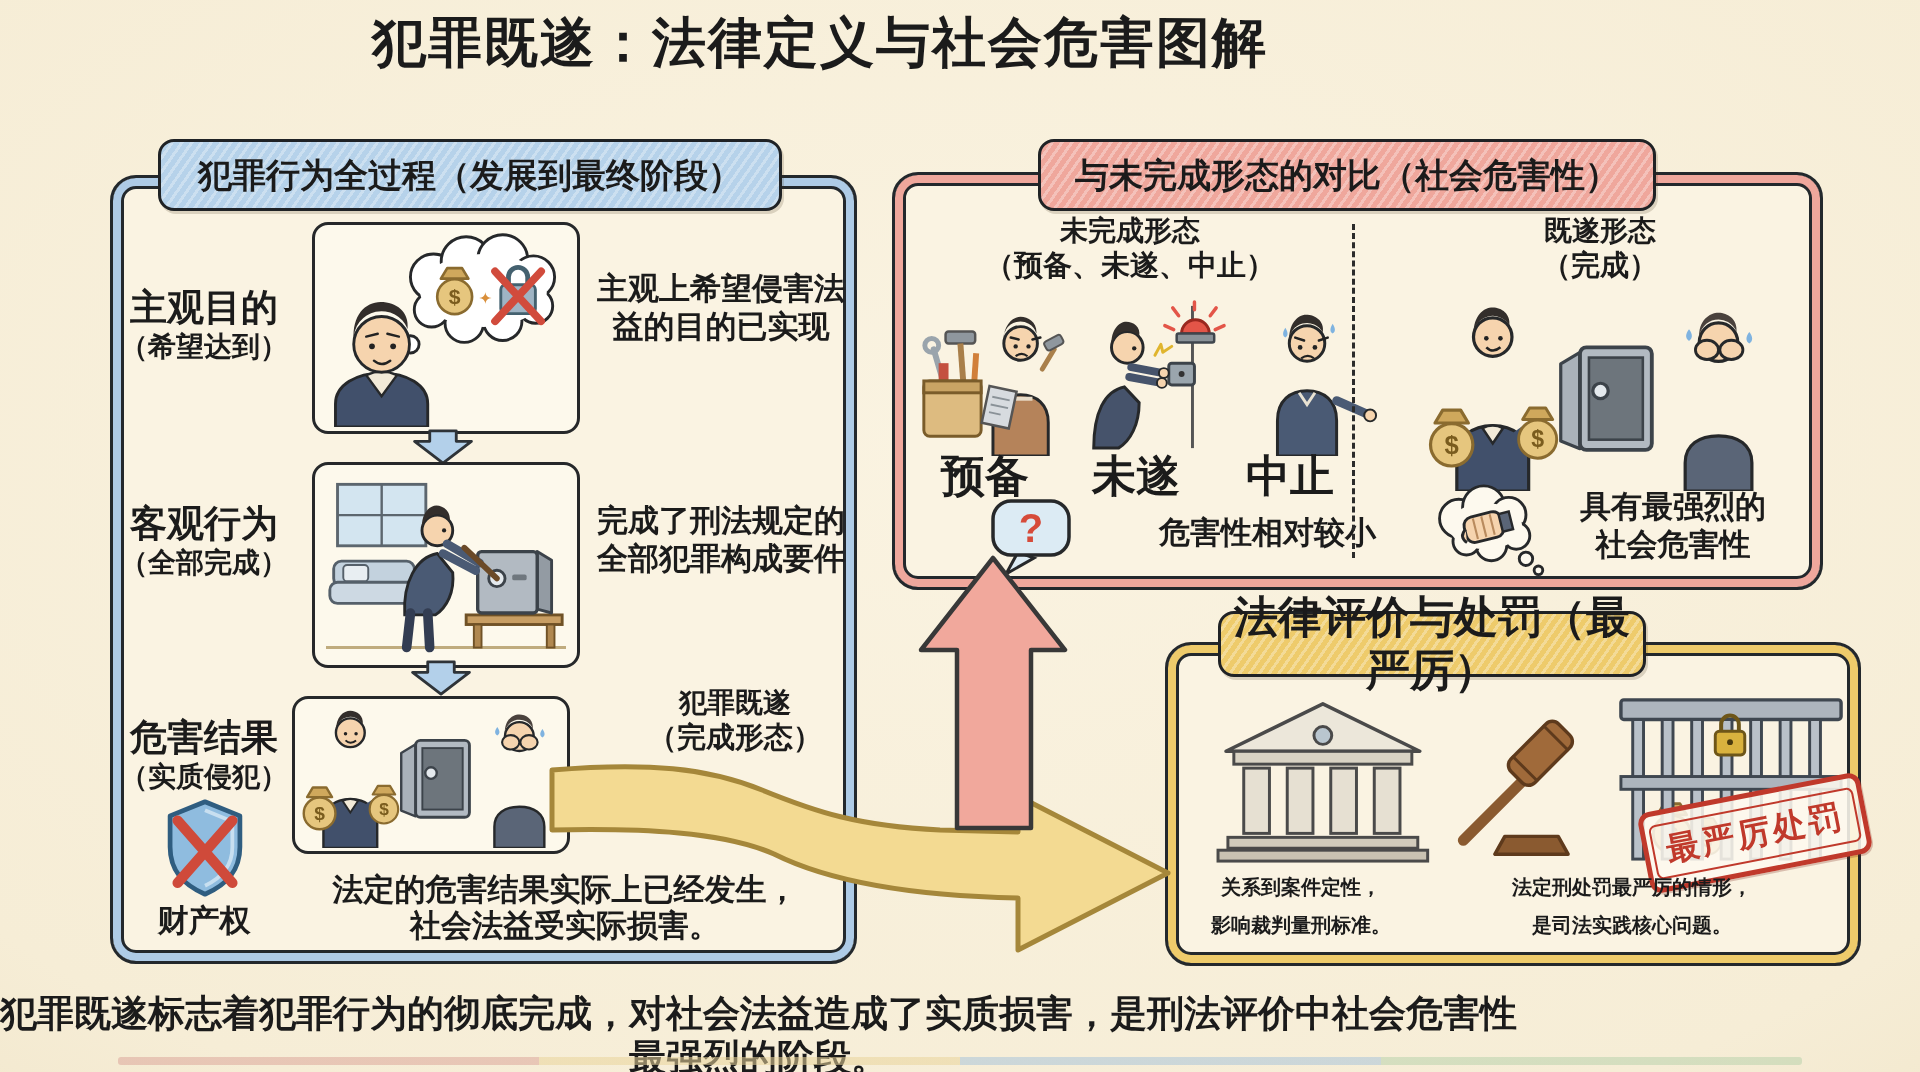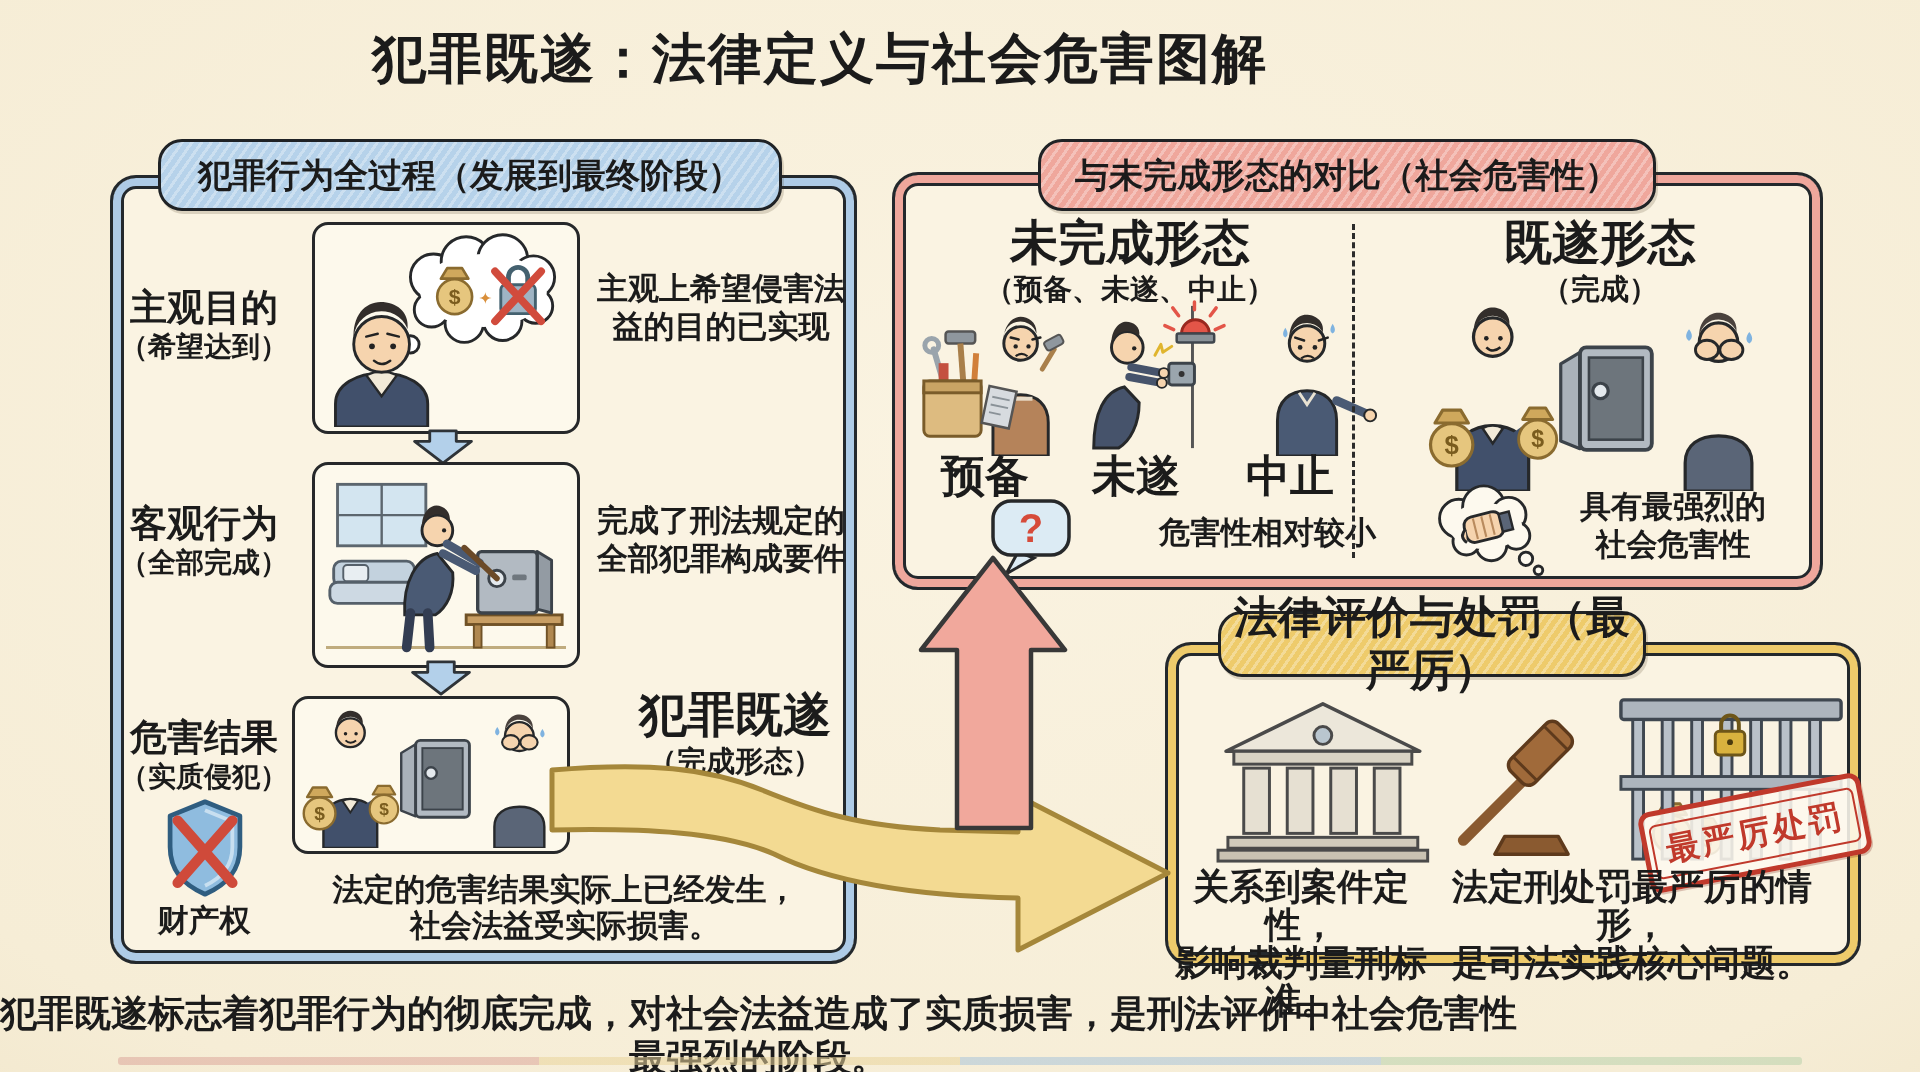--- a/index.html
+++ b/index.html
@@ -3,32 +3,32 @@
 <meta charset="utf-8">
 <style>
   html,body{margin:0;padding:0}
   body{width:1920px;height:1072px;overflow:hidden;position:relative;color:#1b1b1b;
     background:radial-gradient(120% 125% at 50% 42%,#faf3e1 0%,#f6edd6 55%,#e8d9b4 100%);
     font-family:"Liberation Sans","DejaVu Sans",sans-serif;}
   .abs{position:absolute}
   .t{font-weight:800;text-align:center;color:#1b1b1b;line-height:1.2}
   .box{border:3px solid #23282c;border-radius:26px;background:#faf3e2;
        box-shadow:inset 0 0 0 8px var(--band),inset 0 0 0 11px #23282c;}
-  .pill{border:3.5px solid #1f2225;border-radius:24px;display:flex;align-items:center;justify-content:center;
+  .pill{border:3.5px solid #1f2225;border-radius:16px;display:flex;align-items:center;justify-content:center;
         box-shadow:2px 3px 0 rgba(70,58,26,.18);
         background-image:repeating-linear-gradient(125deg,rgba(255,255,255,.30) 0 3px,rgba(255,255,255,0) 3px 8px);}
   .panel{border:3.5px solid #26282a;border-radius:16px;background:#fdf9ec;display:flex;align-items:center;justify-content:center}
   .dash{border-left:3px dashed #2b2b2b}
   .stamp{border:5px solid #c0392b;border-radius:12px;display:flex;align-items:center;justify-content:center;
          background:rgba(253,248,238,.88);transform:rotate(-11deg);box-shadow:1px 2px 0 rgba(120,30,20,.25)}
   .stamp span{border:2px solid #c0392b;border-radius:7px;padding:3px 12px;color:#c0392b;font-weight:800;
          font-size:33px;letter-spacing:3px;white-space:nowrap}
   .fs54{font-size:54px;letter-spacing:2px}
-  .fs37{font-size:37px}.fs36{font-size:48px}.fs34{font-size:34px}.fs33{font-size:44px}
-  .fs32{font-size:44px}.fs31{font-size:31px;line-height:38px}.fs30{font-size:36px;line-height:38px}
+  .fs37{font-size:37px}.fs36{font-size:28px}.fs34{font-size:34px}.fs33{font-size:44px}
+  .fs32{font-size:44px}.fs31{font-size:31px;line-height:38px}.fs30{font-size:20px;line-height:38px}
   .fs29{font-size:29px}.fs28{font-size:28px}
   svg{display:block}
   .strip{background:linear-gradient(90deg,#dca79b 0 25%,#e9d49b 25% 50%,#a9c4da 50% 75%,#b9d2ac 75% 100%);
          opacity:.55;border-radius:3px}
 </style>
 </head>
 <body>
 
 <svg width="0" height="0" style="position:absolute" aria-hidden="true">
   <defs>
@@ -58,21 +58,21 @@
       <path d="M202 152 v-22 c0-14 11-21 26-21 s26 7 26 21 v22 Z" fill="#5a6577" stroke="#26282a" stroke-width="2.5"></path>
       <circle cx="228" cy="36" r="15" fill="#f6d4ae" stroke="#26282a" stroke-width="2.5"></circle>
       <path d="M213 33 a15 15 0 0 1 29-5 c1-10-7-15-14-15 s-16 6-15 20 Z" fill="#4a423d"></path>
       <ellipse cx="219" cy="42" rx="9" ry="7.5" fill="#f6d4ae" stroke="#26282a" stroke-width="2.2"></ellipse>
       <ellipse cx="238" cy="42" rx="9" ry="7.5" fill="#f6d4ae" stroke="#26282a" stroke-width="2.2"></ellipse>
       <path d="M205 26 c3 4 3 7 0 9 c-3-2-3-5 0-9 Z M252 28 c3 4 3 7 0 9 c-3-2-3-5 0-9 Z" fill="#7fb3e0"></path>
     </g>
   </defs>
 </svg>
 
-<div class="abs t fs54" style="left:0;top:26px;width:1640px">犯罪既遂：法律定义与社会危害图解</div>
+<div class="abs t fs54" style="left:0;top:10px;width:1640px">犯罪既遂：法律定义与社会危害图解</div>
 
 <div class="abs box" style="left:110px;top:175px;width:741px;height:783px;--band:#aecbe6"></div>
 
 <div class="abs pill" style="left:158px;top:139px;width:618px;height:66px;background-color:#b6d2ea">
   <span class="t fs34">犯罪行为全过程（发展到最终阶段）</span>
 </div>
 
 <div class="abs t" style="left:106px;top:286px;width:196px">
   <div class="fs37">主观目的</div>
   <div class="fs28">（希望达到）</div>

